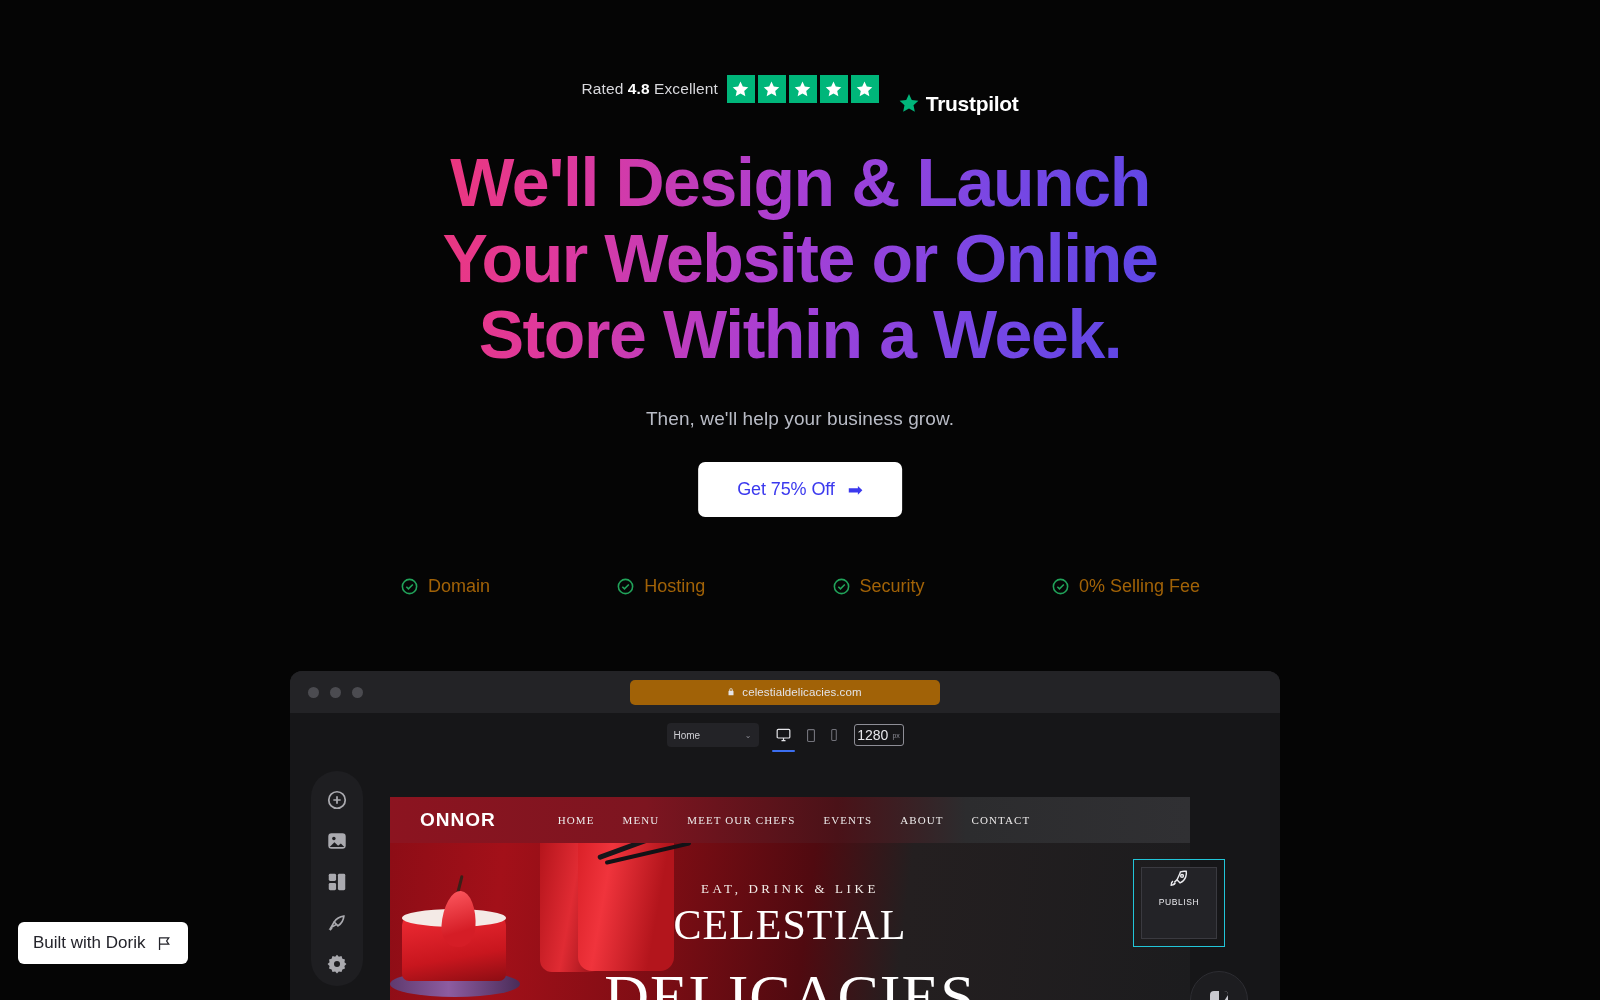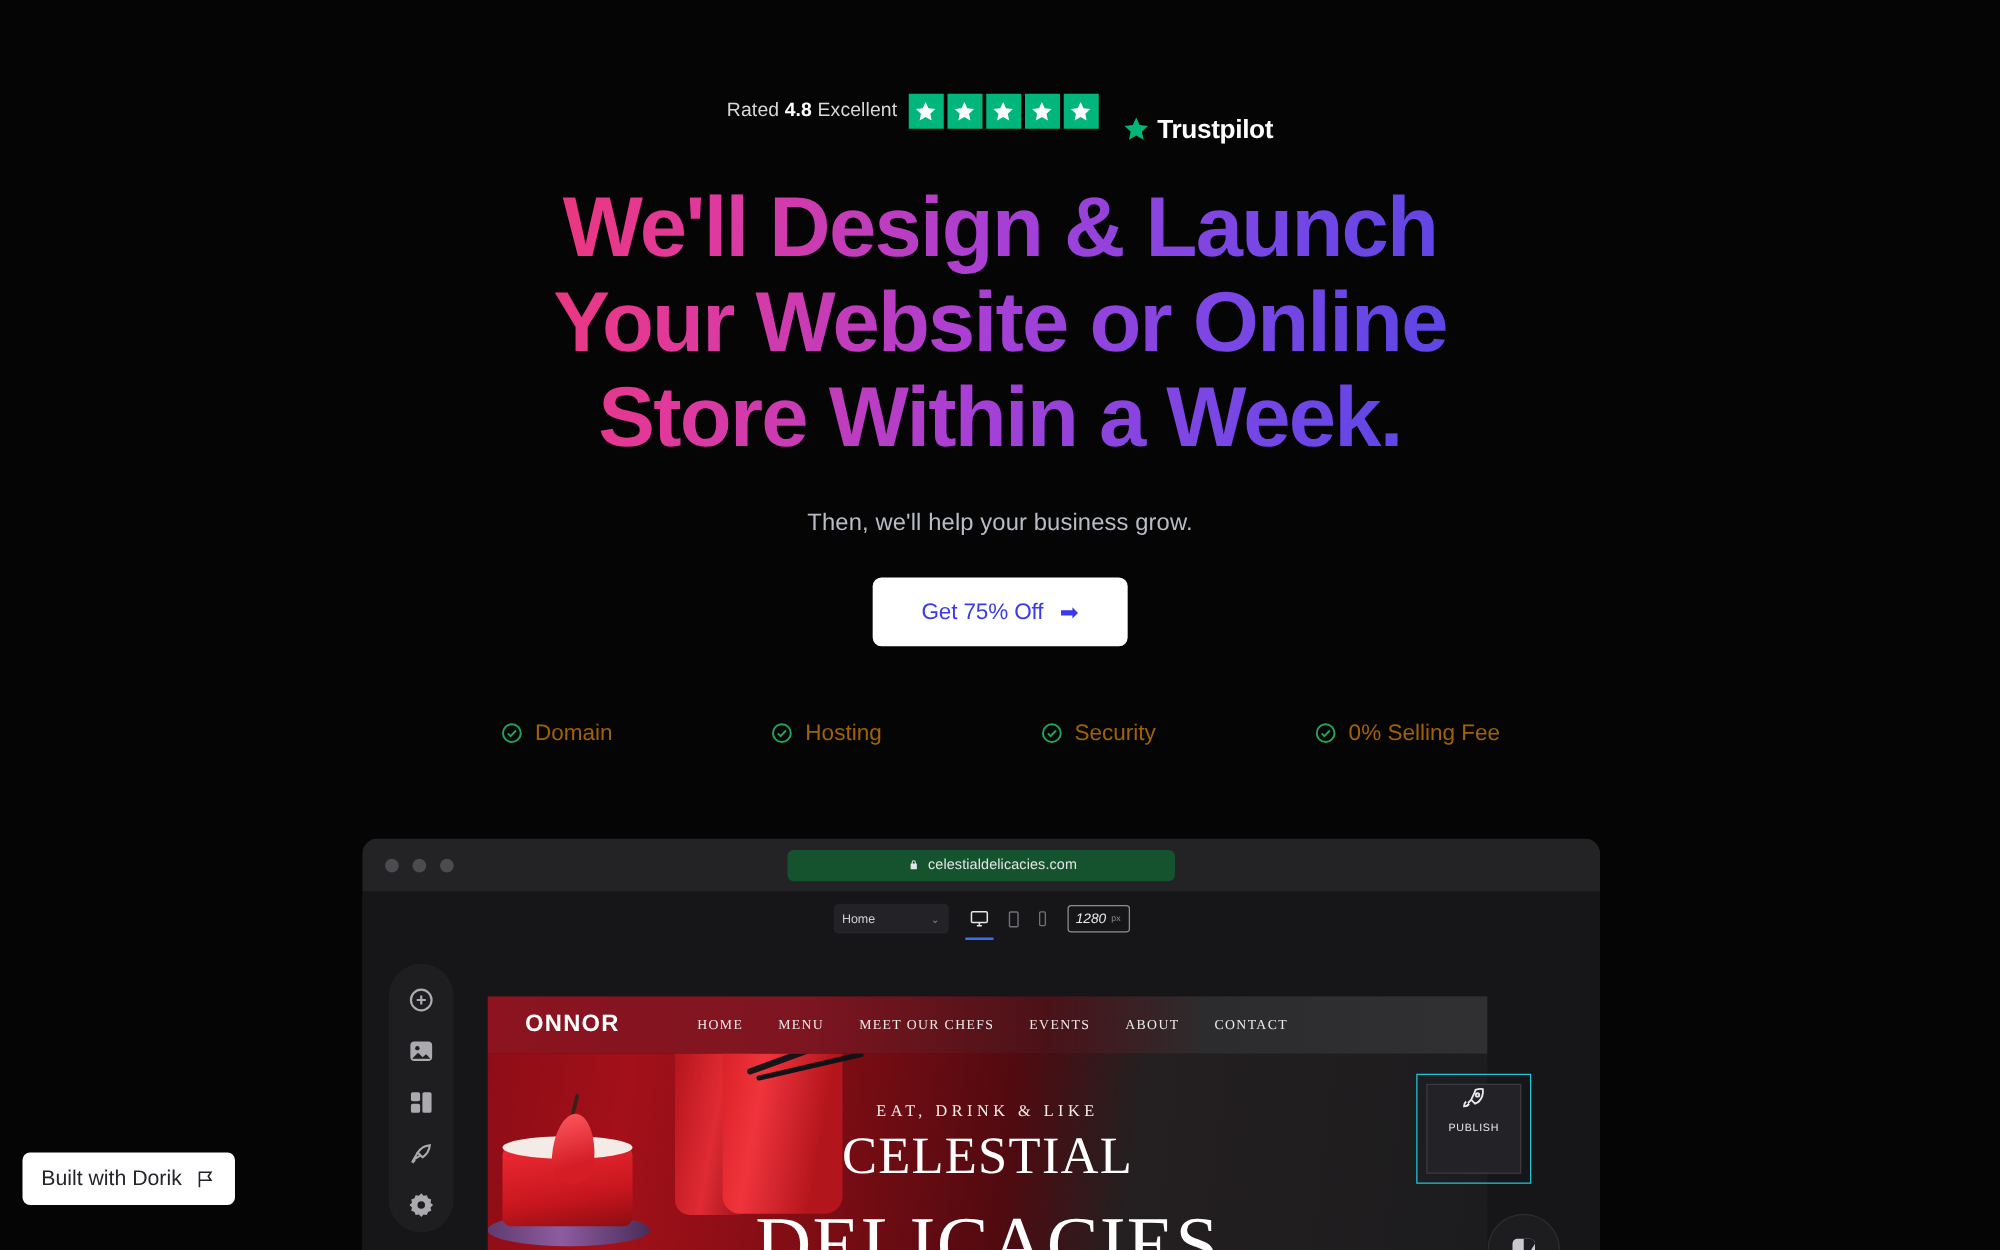--- a/index.html
+++ b/index.html
@@ -68,21 +68,21 @@
     background:#232326; border-radius:12px 12px 0 0; overflow:hidden;
   }
   .browser-bar {
     height:42px; background:#232326; display:flex; align-items:center;
     padding:0 18px; position:relative;
   }
   .dots { display:flex; gap:11px; }
   .dot { width:11px; height:11px; border-radius:50%; background:#4b4b50; }
   .urlbar {
     position:absolute; left:50%; transform:translateX(-50%);
-    width:310px; height:25px; background:#14532d; border-radius:5px;
+    width:310px; height:25px; background:#a16207; border-radius:5px;
     display:flex; align-items:center; justify-content:center; gap:6px;padding-left:18px;
   }
   .urlbar svg { width:10px; height:12px; }
   .url-text { font-size:11.5px; color:#e4e4e8; letter-spacing:.1px; }
 
   
   .editor {
     position:relative; height:288px; background:#161618;
   }
   .edit-toolbar {
@@ -100,21 +100,21 @@
   .dev-ico { position:relative; cursor:pointer; }
   .dev-ico svg { display:block; }
   .dev-ico.active::after {
     content:''; position:absolute; left:-3px; right:-3px; bottom:-9px;
     height:2px; background:#3b6ef0; border-radius:1px;
   }
   .width-box {
     width:50px; height:22px; border:1px solid #8e8e96; border-radius:3px;
     display:flex; align-items:center; justify-content:center; gap:4px; cursor:text;
   }
-  .width-box .wv { font-size:11px; color:#e8e8ec;font-style:italic; }
+  .width-box .wv { font-size:14px; color:#e8e8ec; }
   .width-box .wu { font-size:7px; color:#8e8e96; }
 
   
   .rail {
     position:absolute; left:21px; top:58px; width:52px; height:215px;
     background:#1e1e21; border-radius:26px;
     display:flex; flex-direction:column; align-items:center;
     padding-top:18px; gap:19px;
   }
   .rail-ico { width:22px; height:22px; cursor:pointer; opacity:.82; }

